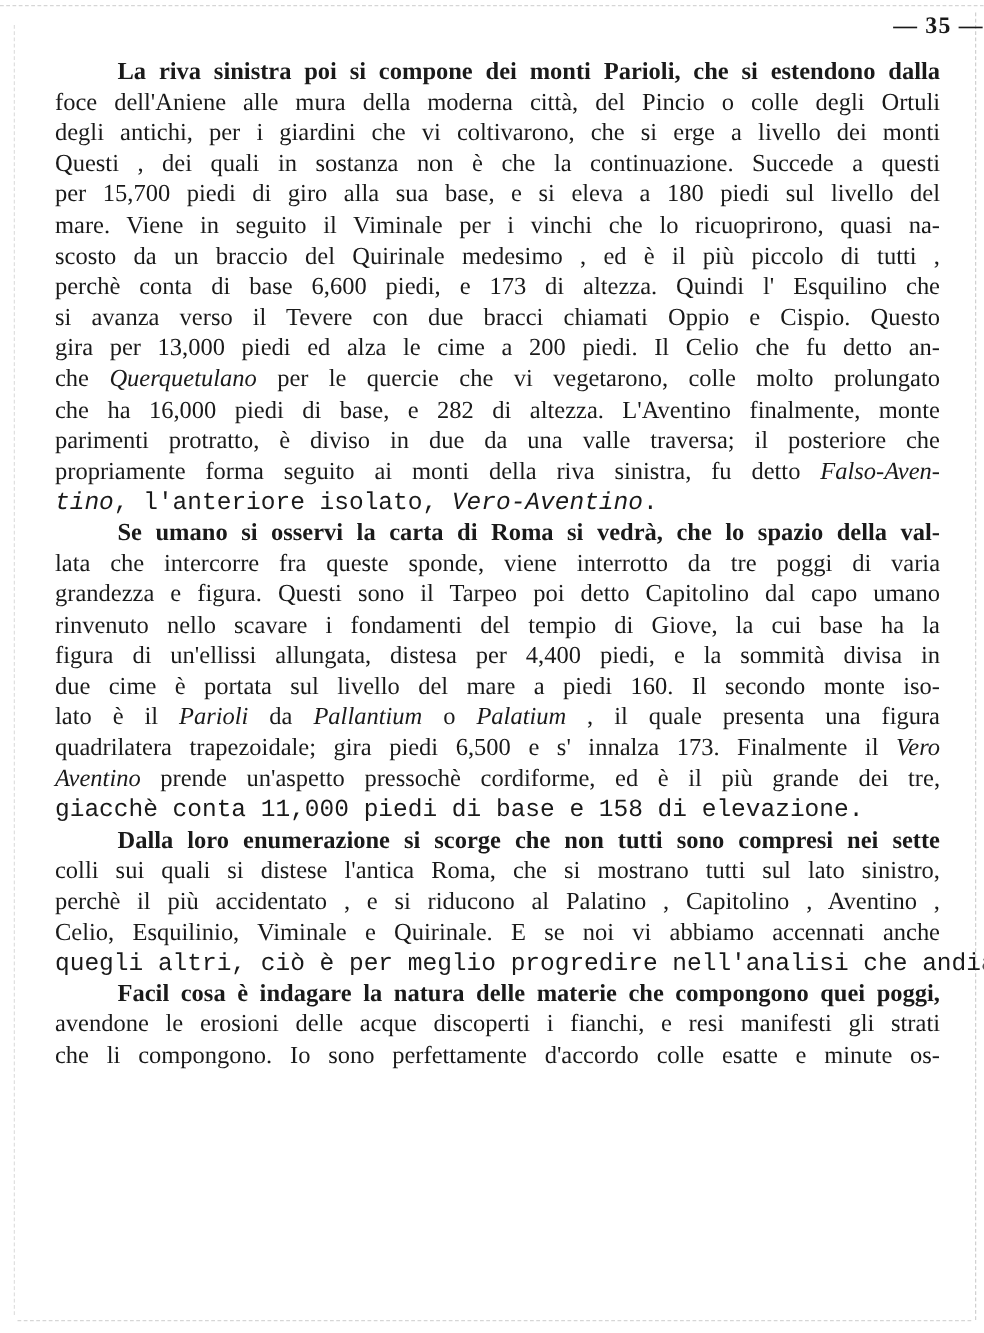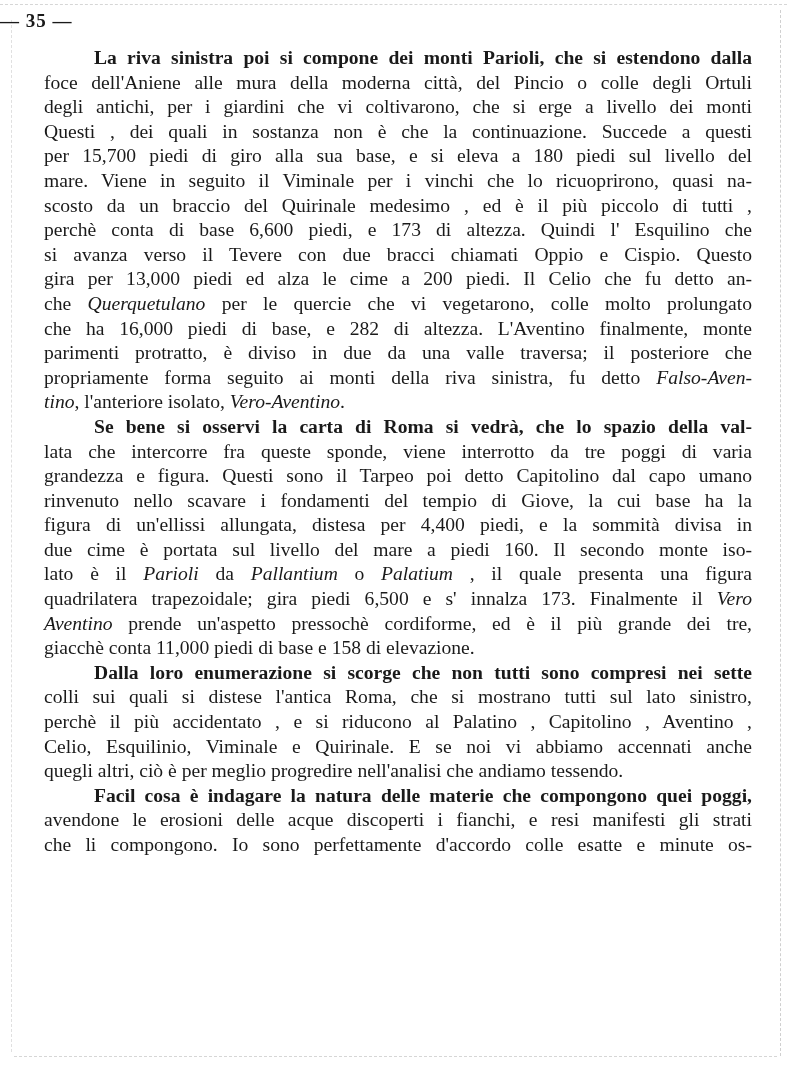--- a/index.html
+++ b/index.html
@@ -36,21 +36,21 @@
     .scan-edge-right {
       position: absolute;
       right: 6px; top: 10px; bottom: 10px;
       width: 0;
       border-left: 1px dashed #d0d0d0;
     }
     .page-number {
       position: absolute;
       top: 10px;
       left: 0; right: 0;
-      text-align: left;
+      text-align: right;
       font-size: 19px;
       font-weight: bold;
       letter-spacing: 1px;
     }
     .text-block {
       position: absolute;
       left: 44px;
       top: 46px;
       width: 708px;
       font-size: 19.6px;
@@ -61,21 +61,21 @@
       margin: 0;
       text-indent: 50px;
     }
     .para .line {
       display: block;
       text-align: justify;
       text-align-last: justify;
       white-space: nowrap;
     }
     .para .line.first { padding-left: 50px; font-weight: bold; }
-    .para .line.last { text-align-last: left; }
+    .para .line.last { text-align-last: left; font-family: Liberation Mono, monospace; }
     .para { text-indent: 0; }
     em { font-style: italic; }
   </style>
 </head>
 <body>
 
 <div class="scan-edge-top"></div>
 <div class="scan-edge-left"></div>
 <div class="scan-edge-right"></div>
 <div class="scan-edge-bottom"></div>
@@ -94,21 +94,21 @@
       <span class="line">perchè conta di base 6,600 piedi, e 173 di altezza. Quindi l' Esquilino che</span>
       <span class="line">si avanza verso il Tevere con due bracci chiamati Oppio e Cispio. Questo</span>
       <span class="line">gira per 13,000 piedi ed alza le cime a 200 piedi. Il Celio che fu detto an-</span>
       <span class="line">che <em>Querquetulano</em> per le quercie che vi vegetarono, colle molto prolungato</span>
       <span class="line">che ha 16,000 piedi di base, e 282 di altezza. L'Aventino finalmente, monte</span>
       <span class="line">parimenti protratto, è diviso in due da una valle traversa; il posteriore che</span>
       <span class="line">propriamente forma seguito ai monti della riva sinistra, fu detto <em>Falso-Aven-</em></span>
       <span class="line last"><em>tino</em>, l'anteriore isolato, <em>Vero-Aventino</em>.</span>
     </p>
   <p class="para">
-      <span class="line first">Se bene si osservi la carta di Roma si vedrà, che lo spazio della val-</span>
+      <span class="line first">Se umano si osservi la carta di Roma si vedrà, che lo spazio della val-</span>
       <span class="line">lata che intercorre fra queste sponde, viene interrotto da tre poggi di varia</span>
       <span class="line">grandezza e figura. Questi sono il Tarpeo poi detto Capitolino dal capo umano</span>
       <span class="line">rinvenuto nello scavare i fondamenti del tempio di Giove, la cui base ha la</span>
       <span class="line">figura di un'ellissi allungata, distesa per 4,400 piedi, e la sommità divisa in</span>
       <span class="line">due cime è portata sul livello del mare a piedi 160. Il secondo monte iso-</span>
       <span class="line">lato è il <em>Parioli</em> da <em>Pallantium</em> o <em>Palatium</em> , il quale presenta una figura</span>
       <span class="line">quadrilatera trapezoidale; gira piedi 6,500 e s' innalza 173. Finalmente il <em>Vero</em></span>
       <span class="line"><em>Aventino</em> prende un'aspetto pressochè cordiforme, ed è il più grande dei tre,</span>
       <span class="line last">giacchè conta 11,000 piedi di base e 158 di elevazione.</span>
     </p>

